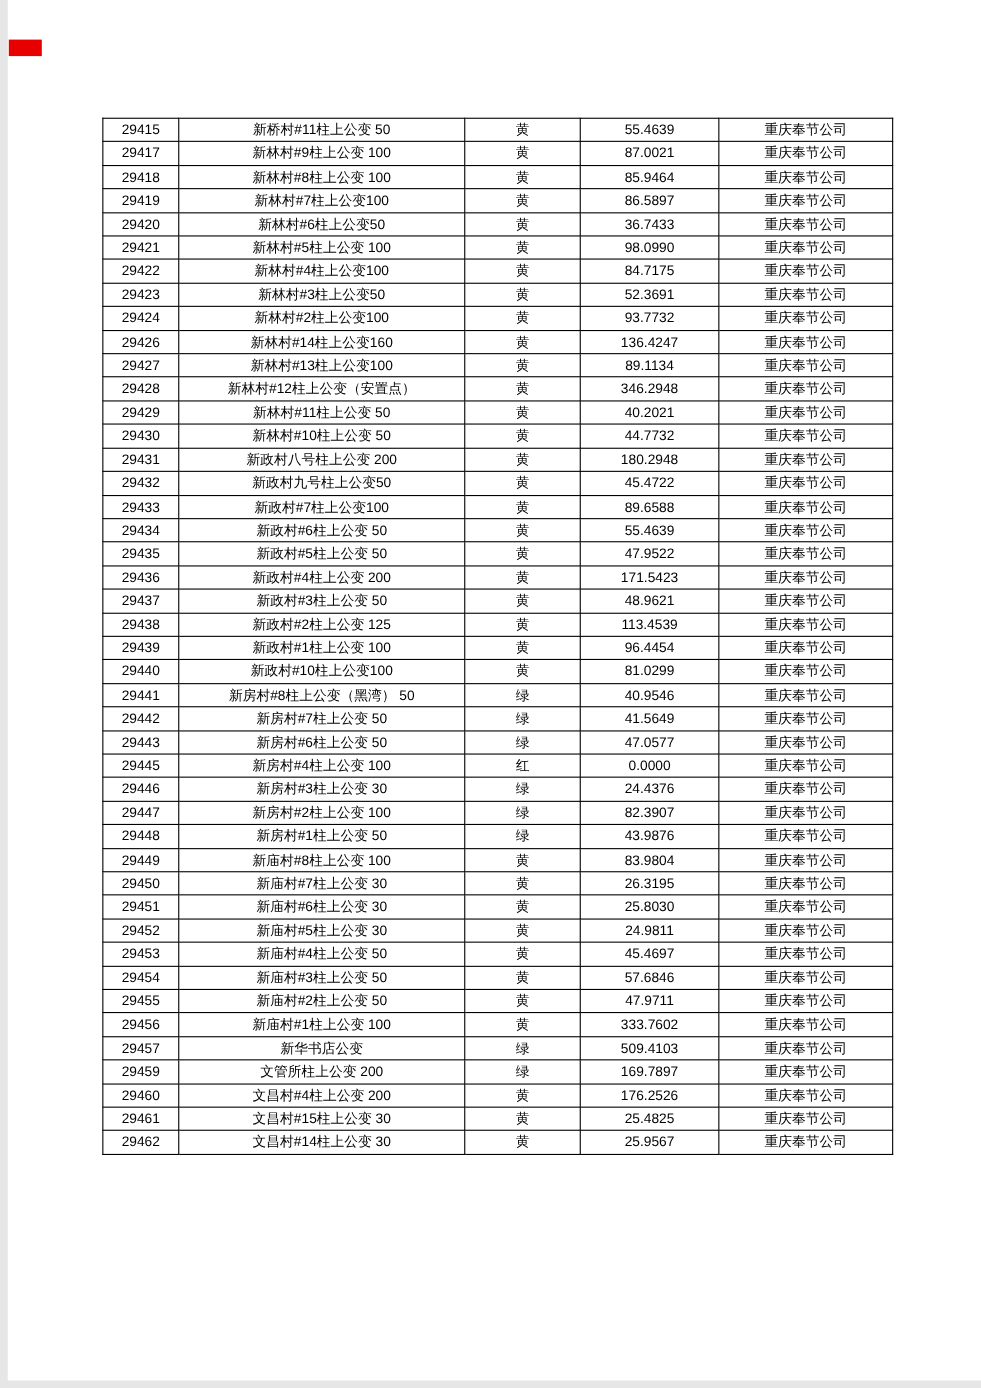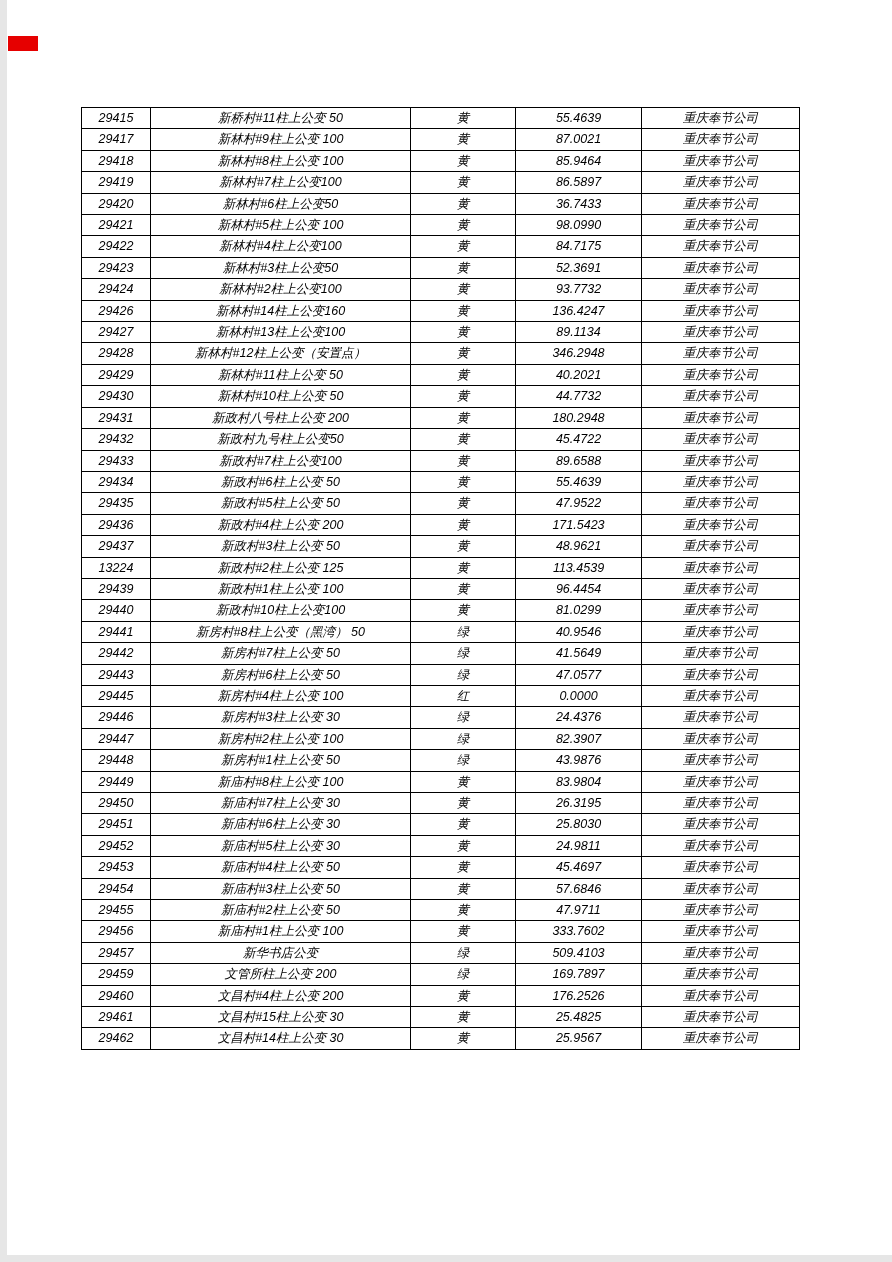--- a/index.html
+++ b/index.html
@@ -24,26 +24,25 @@
   }
   .red-marker {
     position: absolute;
     left: 8px;
     top: 36px;
     width: 30px;
     height: 15px;
   }
   table.data-table {
     position: absolute;
-    left: 81px;
+    left: 93px;
     top: 107px;
     width: 718px;
     border-collapse: collapse;
     table-layout: fixed;
-    font-style: italic;
   }
   table.data-table td {
     border: 1px solid #000000;
     height: 20.4px;
     padding: 0 2px;
     text-align: center;
     vertical-align: middle;
     font-size: 12.5px;
     line-height: 20.4px;
     color: #000000;
@@ -208,21 +207,21 @@
         <td>重庆奉节公司</td>
       </tr>
       <tr>
         <td>29437</td>
         <td>新政村#3柱上公变 50</td>
         <td>黄</td>
         <td>48.9621</td>
         <td>重庆奉节公司</td>
       </tr>
       <tr>
-        <td>13224</td>
+        <td>29438</td>
         <td>新政村#2柱上公变 125</td>
         <td>黄</td>
         <td>113.4539</td>
         <td>重庆奉节公司</td>
       </tr>
       <tr>
         <td>29439</td>
         <td>新政村#1柱上公变 100</td>
         <td>黄</td>
         <td>96.4454</td>

